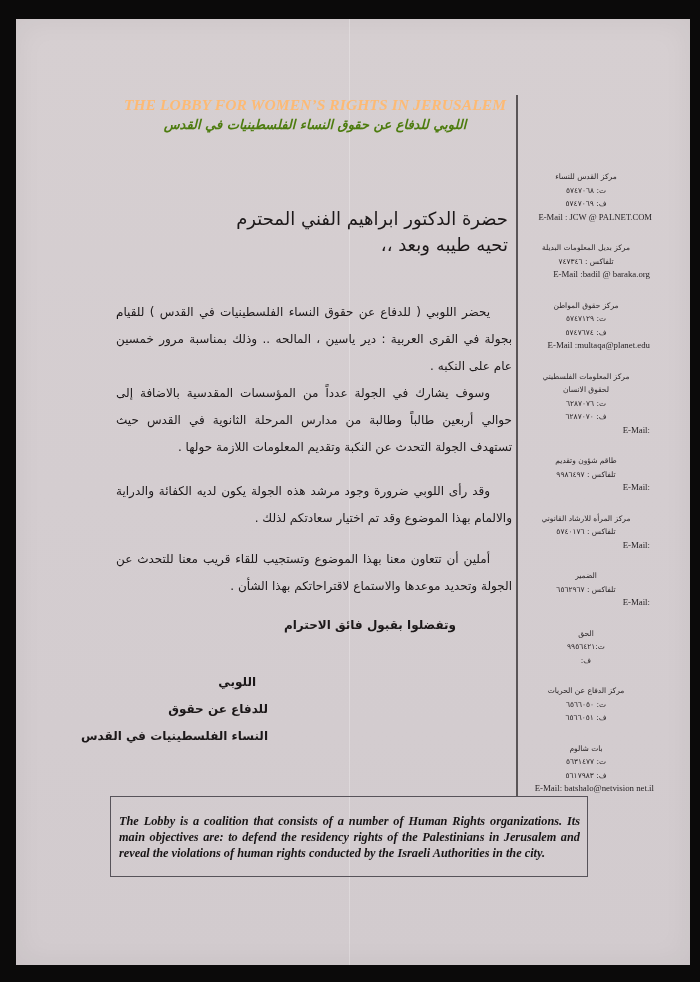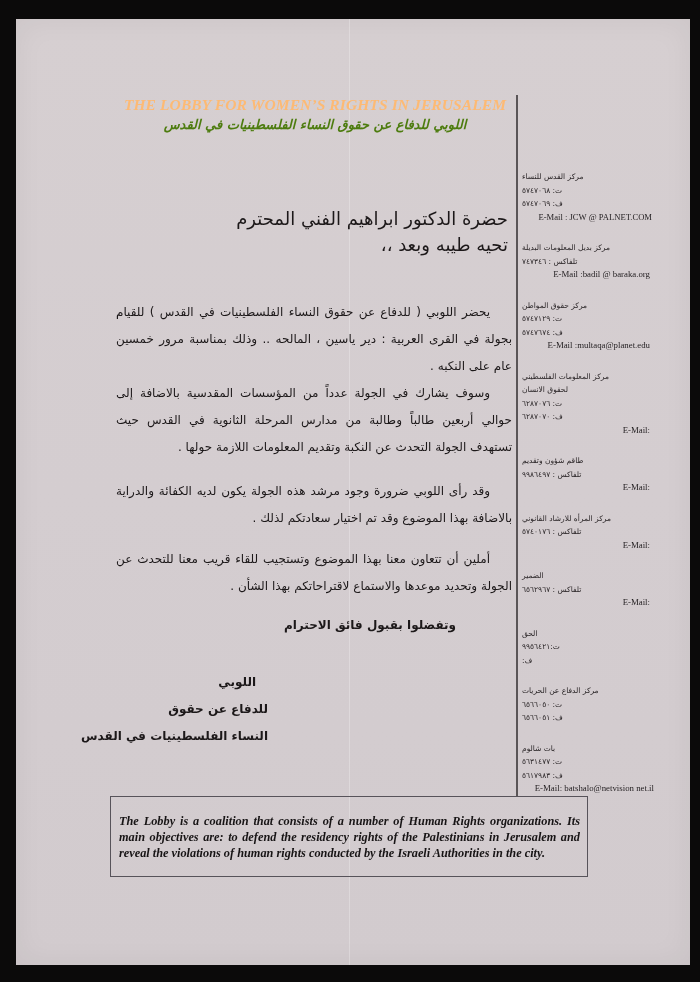--- a/index.html
+++ b/index.html
@@ -90,21 +90,21 @@
       text-align: justify; text-align-last: left;
     }
     .contacts {
       position: absolute; left: 522px; top: 170px;
       width: 128px;
     }
     .org {
       margin-bottom: 17px;
     }
     .c-line {
-      direction: rtl; text-align: left;
+      direction: rtl; text-align: center;
       font-family: "DejaVu Sans", sans-serif;
       font-size: 7.5px; line-height: 13.5px; color: #2a2527;
       white-space: nowrap;
     }
     .c-email {
       direction: ltr; text-align: right;
       font-family: "Liberation Serif", serif;
       font-size: 8.8px; line-height: 13.5px; color: #221e20;
       white-space: nowrap;
     }
@@ -124,21 +124,21 @@
   <div>تحيه طيبه وبعد ،،</div>
 </div>
 
 <div class="para ar" style="top:299px;">
   <span class="indent"></span><span>يحضر اللوبي ( للدفاع عن حقوق النساء الفلسطينيات في القدس ) للقيام بجولة في القرى العربية : دير ياسين ، المالحه .. وذلك بمناسبة مرور خمسين عام على النكبه .</span>
 </div>
 <div class="para ar" style="top:380px;">
   <span class="indent"></span><span>وسوف يشارك في الجولة عدداً من المؤسسات المقدسية بالاضافة إلى حوالي أربعين طالباً وطالبة من مدارس المرحلة الثانوية في القدس حيث تستهدف الجولة التحدث عن النكبة وتقديم المعلومات اللازمة حولها .</span>
 </div>
 <div class="para ar" style="top:478px;">
-  <span class="indent"></span><span>وقد رأى اللوبي ضرورة وجود مرشد هذه الجولة يكون لديه الكفائة والدراية بالاضافة بهذا الموضوع وقد تم اختيار سعادتكم لذلك .</span>
+  <span class="indent"></span><span>وقد رأى اللوبي ضرورة وجود مرشد هذه الجولة يكون لديه الكفائة والدراية والالمام بهذا الموضوع وقد تم اختيار سعادتكم لذلك .</span>
 </div>
 <div class="para ar" style="top:546px;">
   <span class="indent"></span><span>أملين أن تتعاون معنا بهذا الموضوع وتستجيب للقاء قريب معنا للتحدث عن الجولة وتحديد موعدها والاستماع لاقتراحاتكم بهذا الشأن .</span>
 </div>
 
 <div class="closing ar">وتفضلوا بقبول فائق الاحترام</div>
 
 <div class="signature ar">
   <div class="sig-l1">اللوبي</div>
   <div>للدفاع عن حقوق</div>

